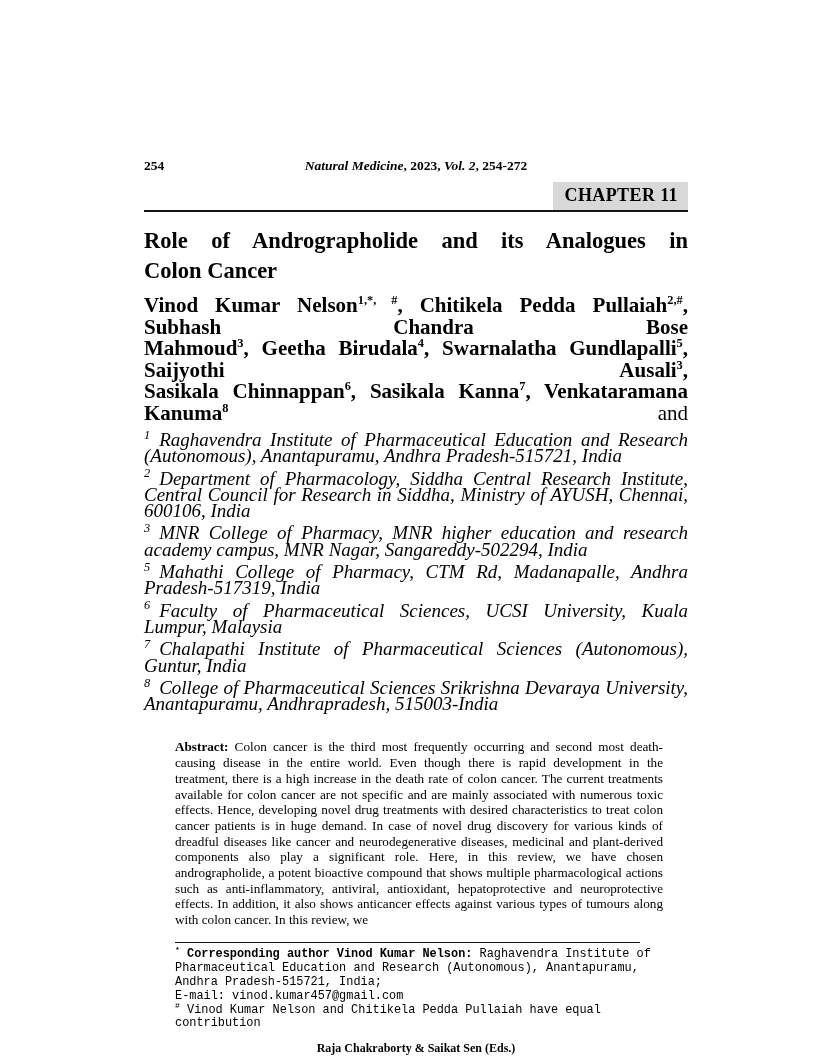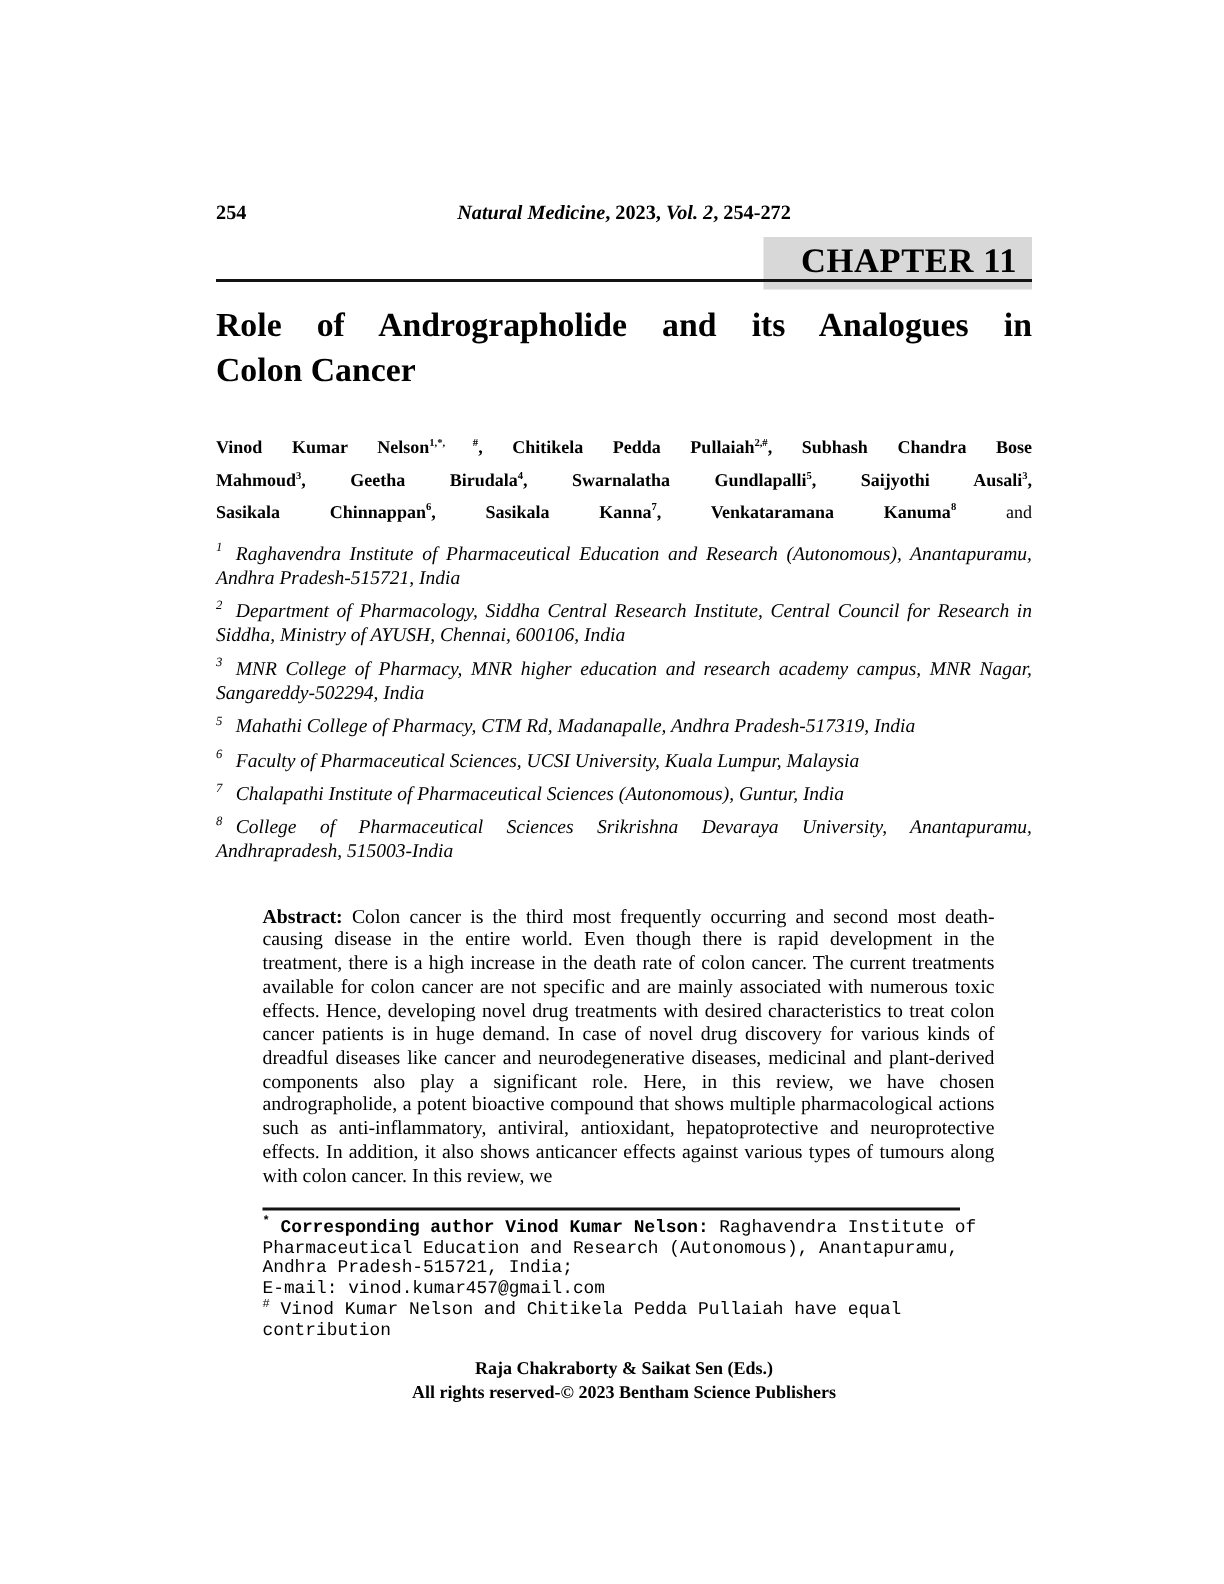--- a/index.html
+++ b/index.html
@@ -4,42 +4,42 @@
 <style>
   html,body{margin:0;padding:0;}
   body{
     width:816px;height:1056px;background:#ffffff;color:#000;
     font-family:"Liberation Serif","DejaVu Serif",serif;
     position:relative;overflow:hidden;
   }
   .content{position:absolute;left:144px;top:134px;width:544px;}
 
   
-  .runhead{position:relative;height:16px;font-size:13.5px;font-weight:bold;}
+  .runhead{position:relative;height:16px;font-size:13.5px;font-weight:bold;margin-top:24px;}
   .runhead .pagenum{position:absolute;left:0;top:0;}
   .runhead .jref{text-align:center;}
 
   
   .chapter-row{position:relative;margin-top:8px;text-align:right;height:33px;}
   .chapter-rule{position:absolute;left:0;right:0;bottom:3px;height:2px;background:#141414;z-index:2;}
   .chapter-label{position:relative;display:inline-block;background:#d8d8d8;
-    font-size:23px;font-weight:bold;letter-spacing:.4px;padding:3px 10px 6px 25px;z-index:1;}
+    font-size:18px;font-weight:bold;letter-spacing:.4px;padding:3px 10px 6px 11px;z-index:1;}
 
   
   .title{margin-top:11px;font-size:22.5px;font-weight:bold;}
   .title .t-line{line-height:30px;}
   .just-line{text-align:justify;text-align-last:justify;}
 
   
-  .authors{margin-top:26px;font-size:12px;font-weight:bold;}
+  .authors{margin-top:9px;font-size:21px;font-weight:bold;}
   .authors .a-line{line-height:21.5px;}
   .authors sup{font-size:59%;line-height:0;}
 
   
-  .affils{margin-top:8px;font-size:13px;font-style:italic;}
+  .affils{margin-top:8px;font-size:19px;font-style:italic;}
   .affil{margin:0 0 6px 0;line-height:16.3px;text-align:justify;}
   .affil sup{font-size:65%;line-height:0;margin-right:9px;}
 
   
   .abstract{margin:27px 25px 0 31px;font-size:13.2px;line-height:15.7px;text-align:justify;}
   .abstract .abstract-label{font-weight:bold;}
 
   
   .footnotes{margin:14px 25px 0 31px;font-size:11.9px;line-height:13.8px;font-family:Liberation Mono, monospace;}
   .fn-rule{width:465px;height:1.6px;background:#141414;margin:0 0 5px 0;}

